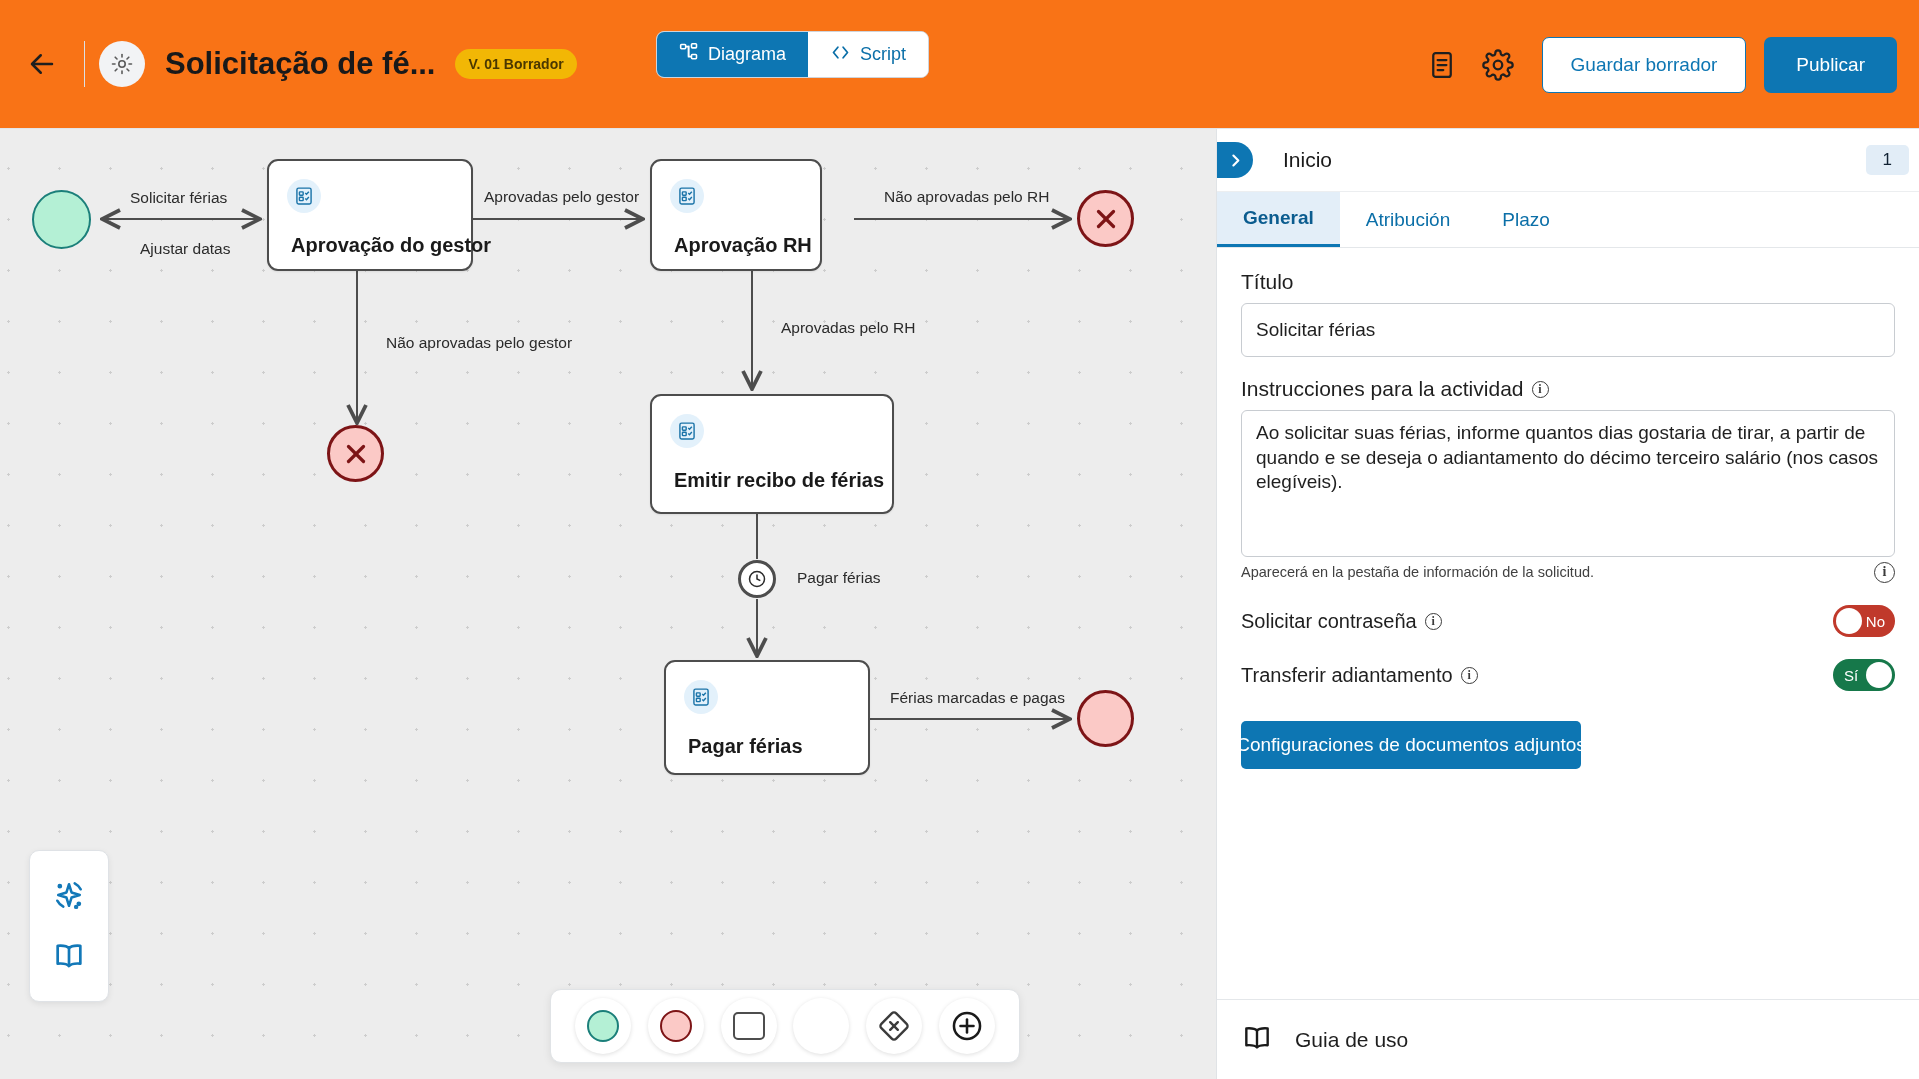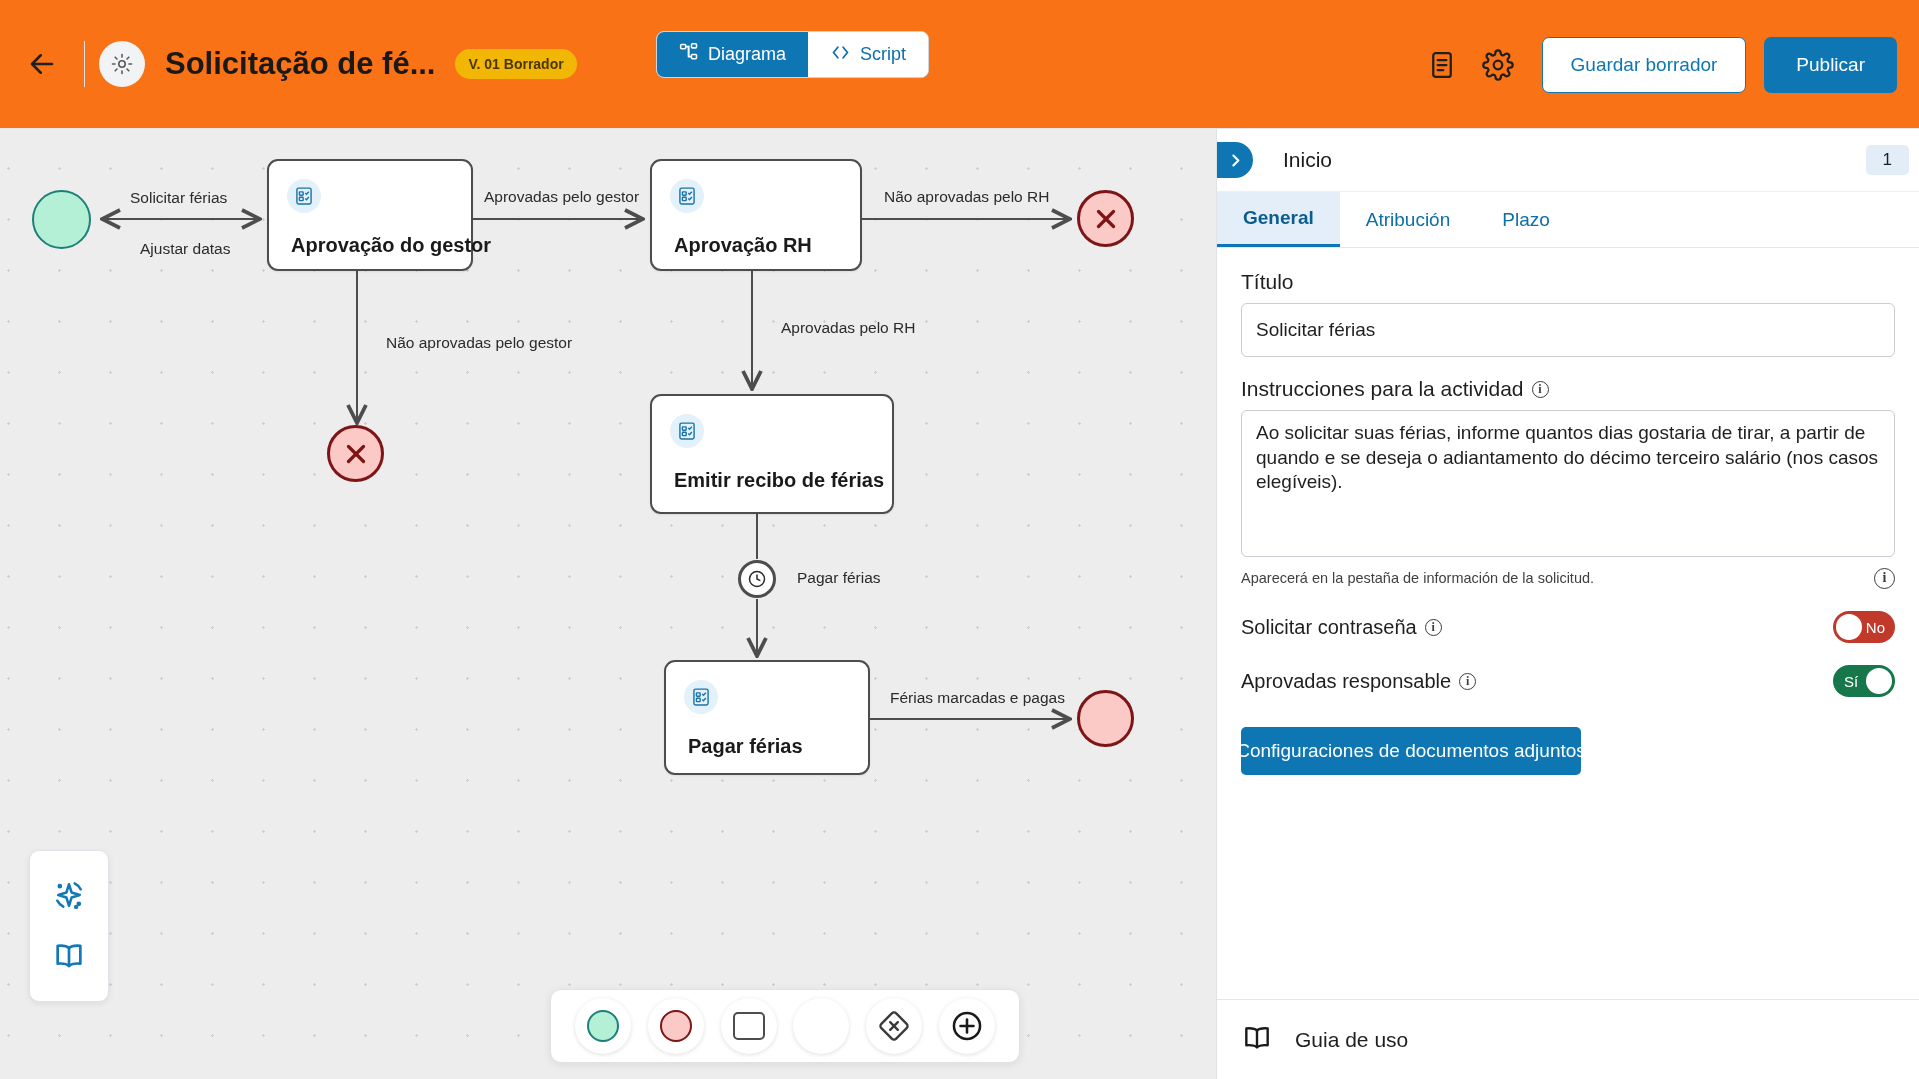--- a/index.html
+++ b/index.html
@@ -234,21 +234,21 @@
   }
   .text-area {
     width: 100%; height: 147px; resize: none;
     border: 1px solid #c8ccd1; border-radius: 6px;
     padding: 10px 14px; font-size: 19px; line-height: 1.29;
     color: #1f1f1f; background: #fff;
     font-family: "Liberation Sans", sans-serif;
   }
   .helper-row {
     display: flex; align-items: center; justify-content: space-between;
-    margin-top: 7px;
+    margin-top: 1px;
   }
   .helper-text {
     font-size: 14.5px; color: #414141; line-height: 1.3; max-width: 430px;
   }
   .toggle-row {
     display: flex; align-items: center; justify-content: space-between;
     margin-top: 22px;
   }
   .toggle-label {
     font-size: 20px; color: #1f1f1f;
@@ -405,21 +405,21 @@
           <rect x="3.5" y="2.5" width="17" height="19" rx="2"></rect>
           <rect x="6.5" y="7" width="4.5" height="4" rx="0.7"></rect>
           <rect x="6.5" y="13.5" width="4.5" height="4" rx="0.7"></rect>
           <polyline points="13.5 8.5 15 10 17.8 6.8"></polyline>
           <polyline points="13.5 15 15 16.5 17.8 13.3"></polyline>
         </svg>
     </div>
     <div class="node-label">Aprovação do gestor</div>
   </div>
 
-  <div class="node" style="left:650px; top:30px; width:212px; height:112px;">
+  <div class="node" style="left:650px; top:30px; width:172px; height:112px;">
     <div class="node-icon">
       <svg width="20" height="20" viewBox="0 0 24 24" fill="none" stroke="#1a73a8" stroke-width="1.7">
           <rect x="3.5" y="2.5" width="17" height="19" rx="2"></rect>
           <rect x="6.5" y="7" width="4.5" height="4" rx="0.7"></rect>
           <rect x="6.5" y="13.5" width="4.5" height="4" rx="0.7"></rect>
           <polyline points="13.5 8.5 15 10 17.8 6.8"></polyline>
           <polyline points="13.5 15 15 16.5 17.8 13.3"></polyline>
         </svg>
     </div>
     <div class="node-label">Aprovação RH</div>
@@ -572,21 +572,21 @@
         <span class="info-i">i</span>
       </div>
       <div class="switch off">
         <span class="sw-text">No</span>
         <span class="knob"></span>
       </div>
     </div>
 
     <div class="toggle-row">
       <div class="toggle-label">
-        <span>Aprovadas responsable</span>
+        <span>Transferir adiantamento</span>
         <span class="info-i">i</span>
       </div>
       <div class="switch on">
         <span class="sw-text">Sí</span>
         <span class="knob"></span>
       </div>
     </div>
 
     <button class="sb-wide-btn">Configuraciones de documentos adjuntos</button>
   </div>

